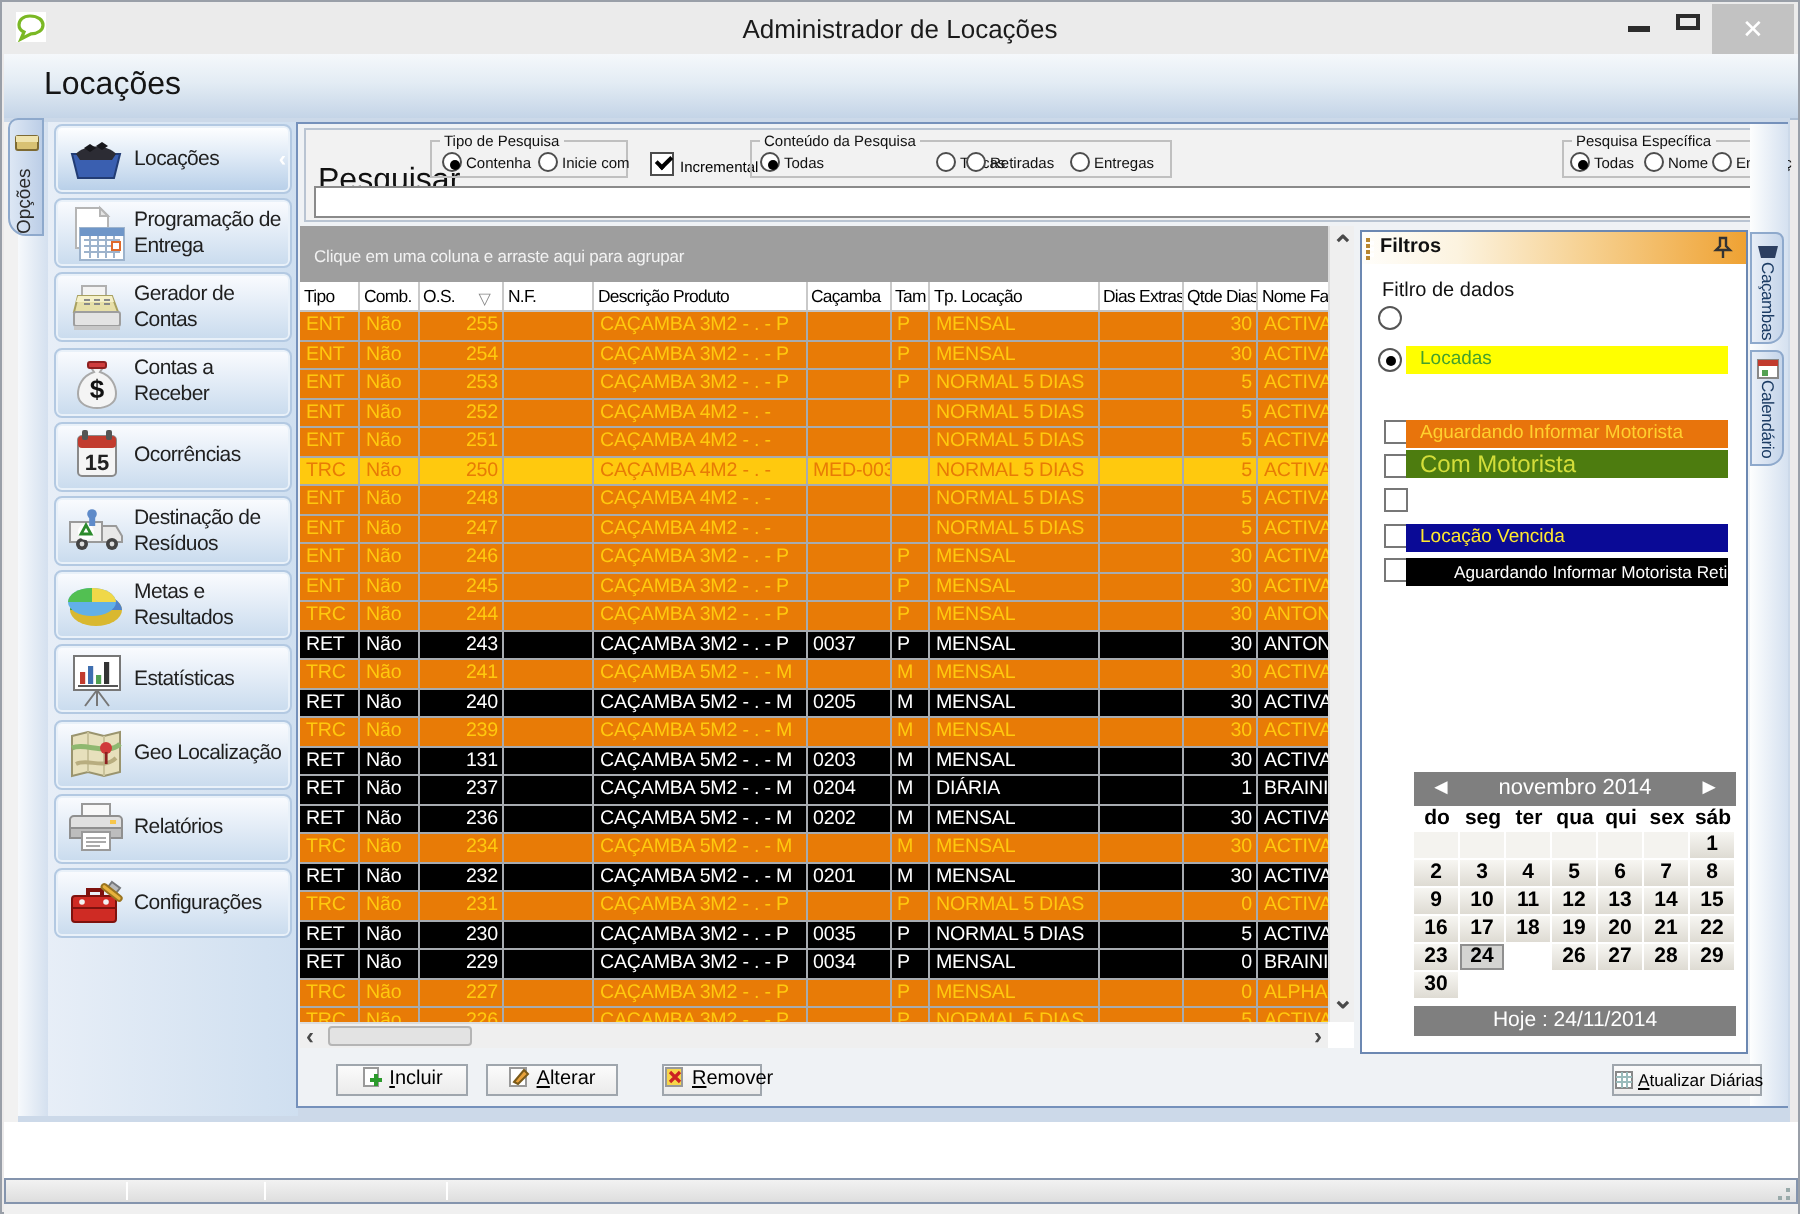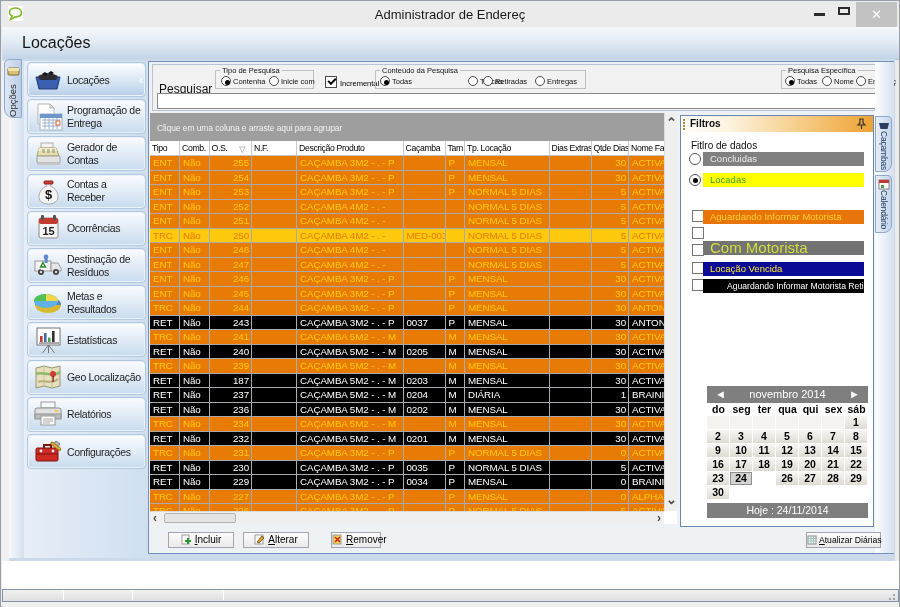--- a/index.html
+++ b/index.html
@@ -33,21 +33,21 @@
 
 #spanel{position:absolute;left:3px;top:2px;width:739px;height:47px;background:#f2f2f2;border:1px solid #b9c4d2;}
 .gbox{position:absolute;border:1px solid #c0c0c0;height:19px;}
 .glabel{position:absolute;top:-5px;left:4px;background:#f2f2f2;font-size:7.5px;color:#111;padding:0 2px;white-space:nowrap;}
 .radio{display:inline-block;flex:none;width:10px;height:10px;border:1px solid #4d4d4d;border-radius:50%;background:#fff;position:relative;}
 .radio.on:after{content:"";position:absolute;left:2.5px;top:2.5px;width:5px;height:5px;border-radius:50%;background:#000;}
 .rl{font-size:7.5px;color:#111;margin-left:2px;}
 .ritem{position:absolute;top:4px;white-space:nowrap;display:flex;align-items:center;height:12px;}
 #chkinc{position:absolute;left:172px;top:11px;width:12px;height:12px;background:#fff;border:1px solid #4d4d4d;}
 #chkinc:after{content:"";position:absolute;left:2px;top:1px;width:6px;height:3px;border-left:2px solid #000;border-bottom:2px solid #000;transform:rotate(-45deg);}
-#pesq{position:absolute;left:6px;top:17px;font-size:12px;color:#111;}
+#pesq{position:absolute;left:6px;top:17px;font-size:16px;color:#111;}
 #sinput{position:absolute;left:4px;top:28px;width:731px;height:16px;background:#fff;border:1px solid #8a8a8a;}
 
 #grid{position:absolute;left:1px;top:51px;width:527px;height:411px;background:#fff;}
 #gband{position:absolute;left:0;top:0;width:514px;height:28px;background:#9e9e9e;color:#f2f2f2;font-size:8.5px;letter-spacing:-0.1px;line-height:30px;padding-left:7px;}
 #ghead{position:absolute;left:0;top:28px;width:514px;height:15px;background:#fff;border-bottom:1px solid #c3c3c3;}
 #ghead .c{border-right-color:#c9c9c9;color:#000;font-size:8.7px;letter-spacing:-0.35px;line-height:15px;padding-left:2px;}
 .c{position:absolute;top:0;height:100%;overflow:hidden;white-space:nowrap;padding-left:3px;border-right:1px solid #a7abb0;}
 .c.r{text-align:right;padding-right:2px;padding-left:0;}
 .c0{left:0;width:30px;}.c1{left:30px;width:29.5px;}.c2{left:59.5px;width:42.5px;}.c3{left:102px;width:45px;}
 .c4{left:147px;width:106.5px;}.c5{left:253.5px;width:42px;}.c6{left:295.5px;width:19.5px;}.c7{left:315px;width:84.5px;}
@@ -100,21 +100,21 @@
 .ssep{position:absolute;top:1px;height:9px;width:1px;background:#b9b9b9;border-right:1px solid #fff;}
 #grip{position:absolute;right:2px;top:2px;width:9px;height:9px;}
 #botmargin{position:absolute;left:1px;top:601px;width:897px;height:5px;background:#f0f0f0;}
 </style></head>
 <body>
 <div id="win">
  <div id="titlebar">
   <div id="appicon"><svg width="15" height="15" viewBox="0 0 15 15">
           <path d="M7 2 C3.5 2 1.5 4 1.5 6.5 C1.5 8 2.5 9.3 4 10 L2.5 13.5 L7.5 10.9 C11 10.8 13.5 9 13.5 6.5 C13.5 4 11 2 7 2 Z" fill="none" stroke="#7ab824" stroke-width="1.6"></path>
         </svg></div>
-  <div id="title">Administrador de Endereç</div>
+  <div id="title">Administrador de Locações</div>
   <div id="btnmin"></div>
       <div id="btnmax"></div>
       <div id="btnclose">✕</div>
  </div>
  <div id="band">
       <div class="t">Locações</div>
     </div>
  <div id="content"></div>
  <div id="lmargin"></div>
  <div id="tabstrip"></div>
@@ -507,21 +507,21 @@
             <div class="c c5"></div>
             <div class="c c6">M</div>
             <div class="c c7">MENSAL</div>
             <div class="c c8"></div>
             <div class="c c9 r">30</div>
             <div class="c c10">ACTIVA - </div>
           </div>
 <div class="gr b">
             <div class="c c0">RET</div>
             <div class="c c1">Não</div>
-            <div class="c c2 r">187</div>
+            <div class="c c2 r">131</div>
             <div class="c c3"></div>
             <div class="c c4">CAÇAMBA 5M2 - . - M</div>
             <div class="c c5">0203</div>
             <div class="c c6">M</div>
             <div class="c c7">MENSAL</div>
             <div class="c c8"></div>
             <div class="c c9 r">30</div>
             <div class="c c10">ACTIVA - </div>
           </div>
 <div class="gr b">
@@ -665,27 +665,26 @@
               <rect x="2" y="7.5" width="2" height="2" fill="#fff"></rect>
             </g>
           </svg>
           <div class="t">Filtros</div>
           <svg style="position:absolute;right:6px;top:2px;" width="11" height="12" viewBox="0 0 11 12">
             <path d="M4 1 h3 v4 l2 2 H2 l2 -2 z M5.5 7 v4" stroke="#333" fill="none" stroke-width="1.2"></path>
           </svg>
         </div>
     <div id="ftitle2">Fitlro de dados</div>
     <div class="frad" style="top:37px;"></div>
-        <div class="fbar" style="top:36px;background:#808080;color:#ececec;">Concluidas</div>
     <div class="frad on" style="top:58px;"></div>
         <div class="fbar" style="top:57px;background:#ffff00;color:#44a12b;">Locadas</div>
     <div class="fchk" style="top:94px;"></div>
         <div class="fbar" style="top:94px;background:#e8740c;color:#ffd02e;font-size:9.5px;">Aguardando Informar Motorista</div>
 <div class="fchk" style="top:110.5px;"></div>
-        <div class="fbar" style="top:125px;background:#737373;color:#d3de3a;font-size:15px;">Com Motorista</div>
+        <div class="fbar" style="top:109px;background:#4d7c0f;color:#d3de3a;font-size:12px;">Com Motorista</div>
 <div class="fchk" style="top:127.5px;"></div>
 <div class="fchk" style="top:145.5px;"></div>
         <div class="fbar" style="top:145.5px;background:#0a0a96;color:#ffe92e;font-size:9.5px;">Locação Vencida</div>
 <div class="fchk" style="top:162.8px;"></div>
         <div class="fbar" style="top:162.8px;background:#000000;color:#ffffff;font-size:8.6px;padding-left:24px;">Aguardando Informar Motorista Retirada</div>
 
     <div id="cal">
       <div id="calnav">novembro 2014<span style="position:absolute;left:8px;top:0;">◄</span><span style="position:absolute;right:8px;top:0;">►</span></div>
       <div id="caldays">
             <span style="left:0px;">do</span>

